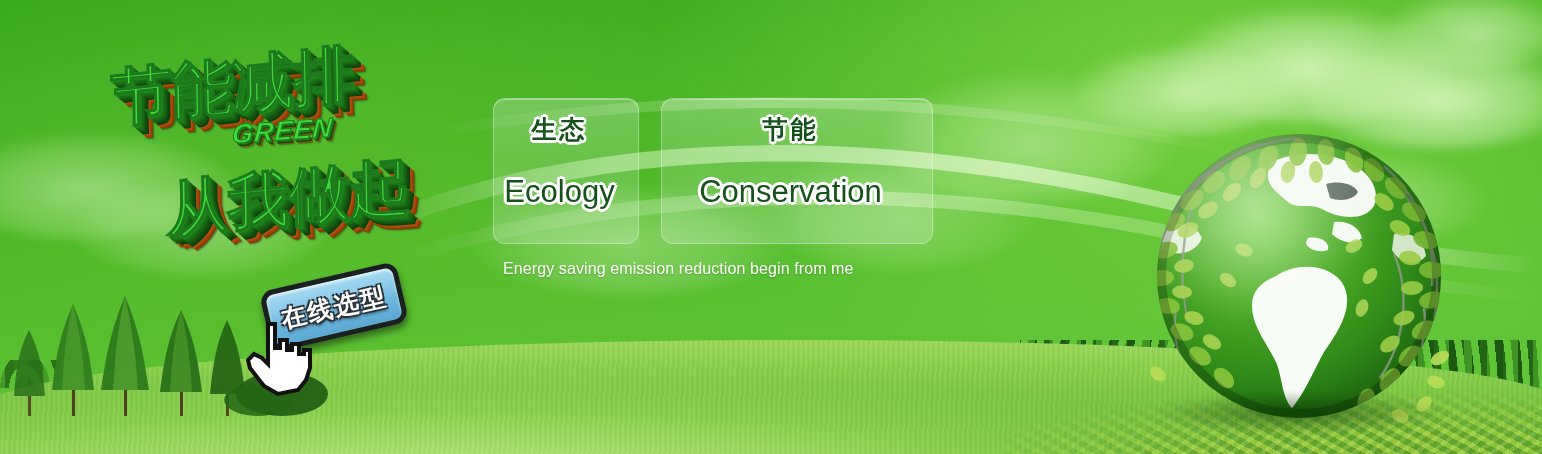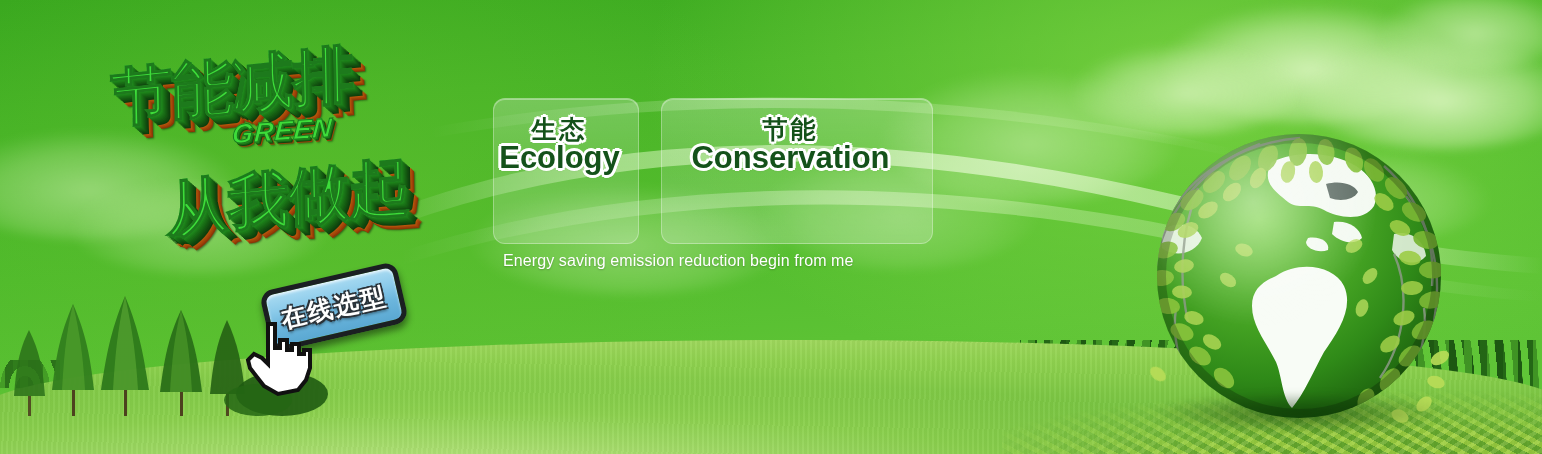--- a/index.html
+++ b/index.html
@@ -161,30 +161,31 @@
 
   .card-cn{
     font-size:25px; font-weight:bold; color:#14521a;
     letter-spacing:3px; line-height:1;
     text-shadow:
       -2px -2px 0 #fff, 2px -2px 0 #fff, -2px 2px 0 #fff, 2px 2px 0 #fff,
       -2.6px 0 0 #fff, 2.6px 0 0 #fff, 0 -2.6px 0 #fff, 0 2.6px 0 #fff,
       0 2px 2px rgba(0,0,0,.18);
   }
   .card-en{
-    font-size:31px; font-weight:bold; color:#14521a;
+    margin-top:34px;
+    font-size:31px; font-weight:normal; color:#14521a;
     line-height:1; white-space:nowrap;
     text-shadow:
       -2.2px -2.2px 0 #fff, 2.2px -2.2px 0 #fff, -2.2px 2.2px 0 #fff, 2.2px 2.2px 0 #fff,
       -3px 0 0 #fff, 3px 0 0 #fff, 0 -3px 0 #fff, 0 3px 0 #fff,
       0 2px 3px rgba(0,0,0,.20);
   }
 
   .tagline{
-    position:absolute; left:503px; top:252px;
+    position:absolute; left:503px; top:260px;
     font-size:16px; color:#ffffff;
     letter-spacing:.1px;
     text-shadow:0 1px 2px rgba(0,0,0,.22);
     white-space:nowrap;
   }
 
   
   .globe-wrap{ position:absolute; left:1148px; top:126px; width:302px; height:302px; }
   .globe-shadow{
     position:absolute; left:6px; bottom:-6px; width:292px; height:42px;

